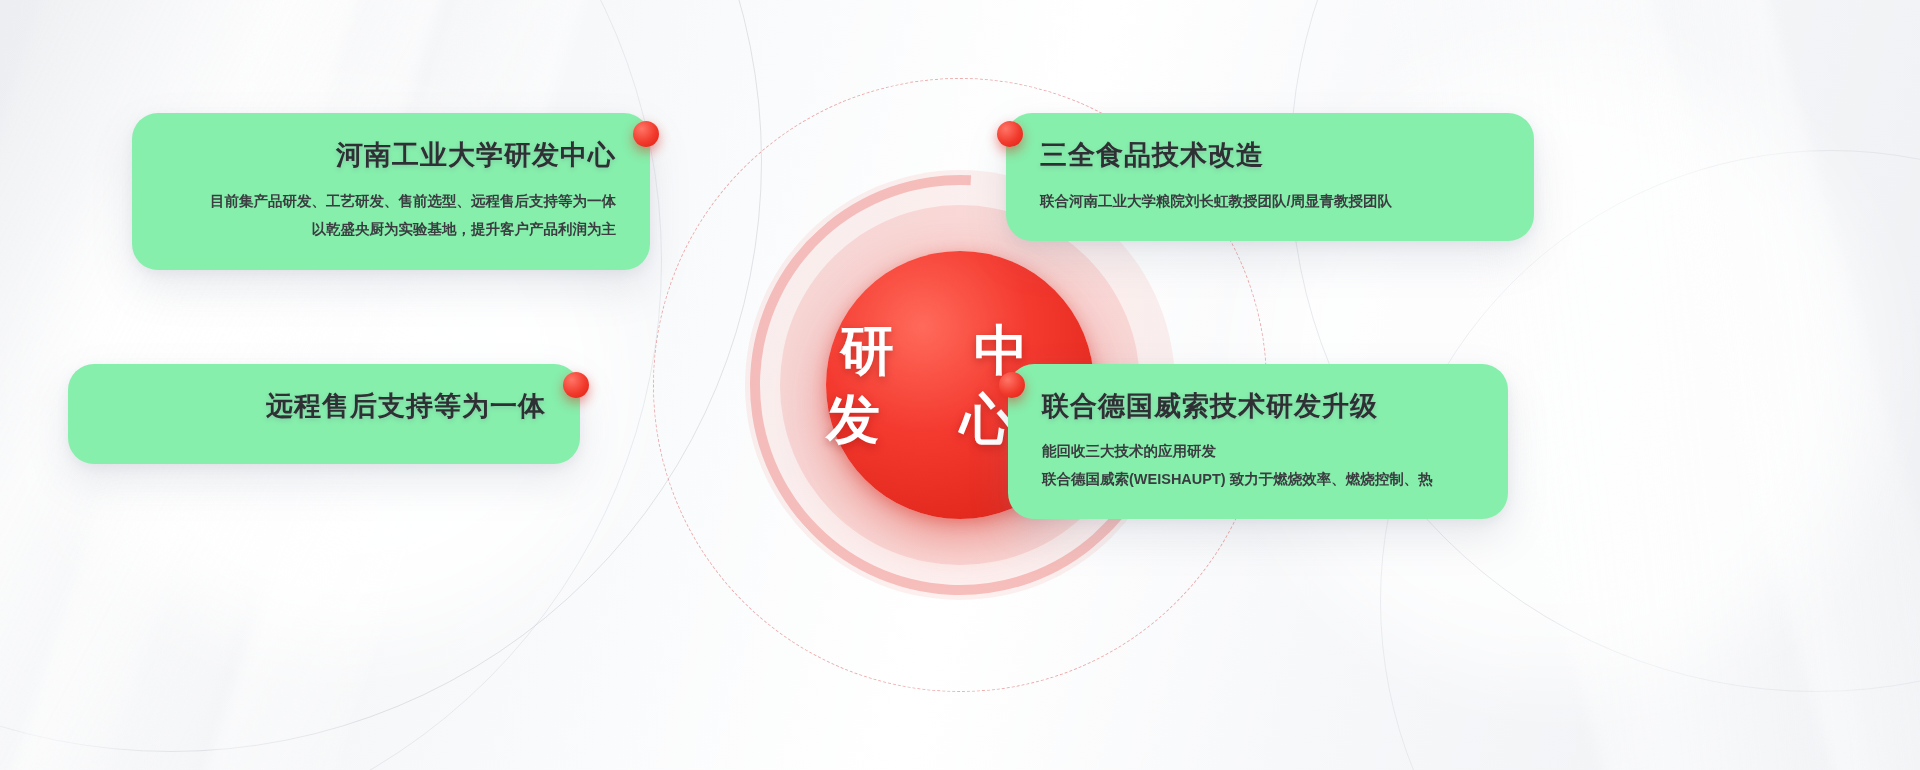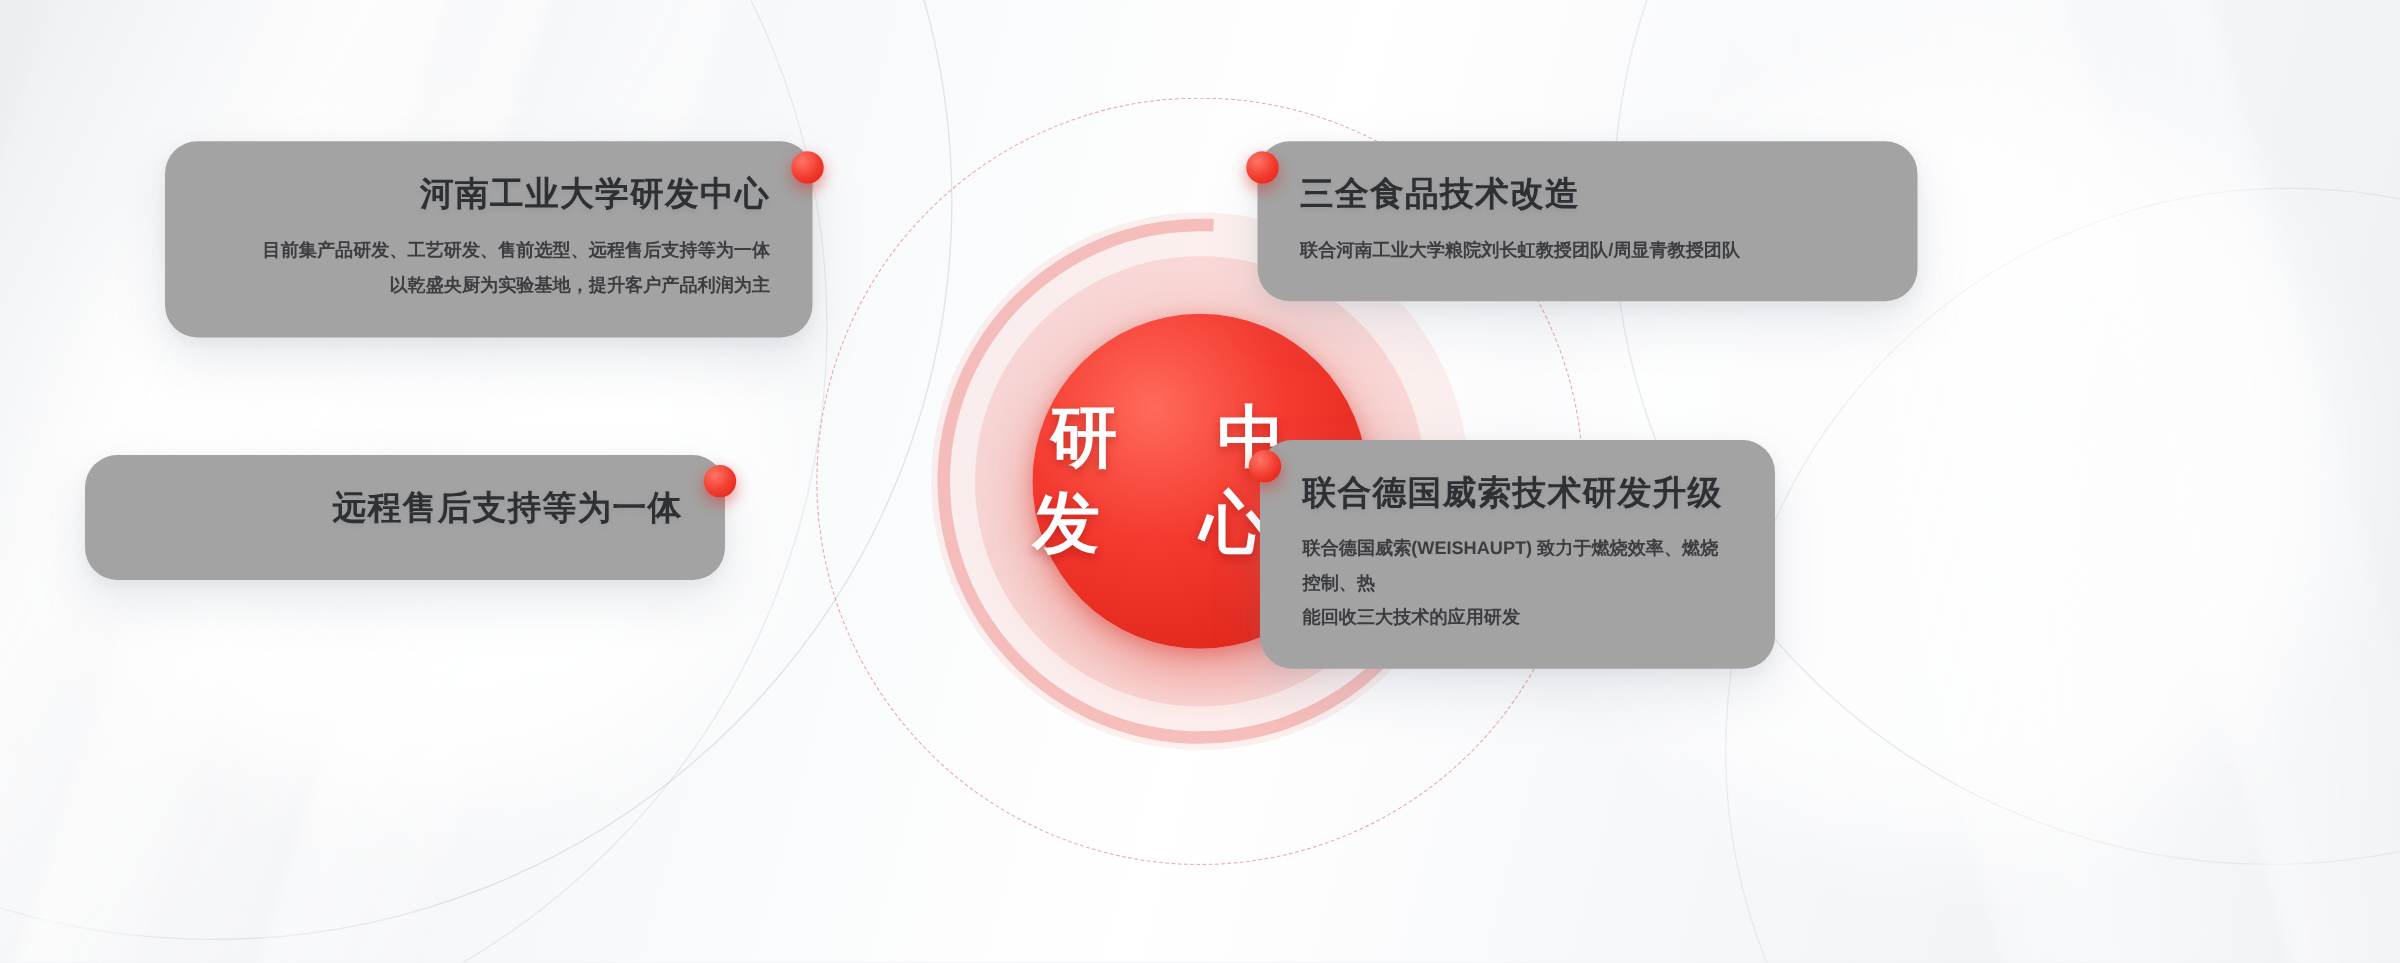--- a/index.html
+++ b/index.html
@@ -43,41 +43,41 @@
       transform:translate(-50%,-50%) rotate(-42deg);}
   .core{width:268px;height:268px;border-radius:50%;position:relative;
       background:radial-gradient(circle at 36% 28%,#ff6a5a 0%,#f4392f 42%,#d81f13 100%);
       box-shadow:0 18px 48px rgba(214,35,25,.42),0 4px 14px rgba(214,35,25,.3);
       display:flex;flex-direction:row;align-items:center;justify-content:center;}
   .core-txt{color:#fff;font-weight:bold;font-size:54px;letter-spacing:14px;
       line-height:1.28;text-indent:14px;
       text-shadow:0 3px 8px rgba(120,10,5,.35);}
 
   
-  .card{position:absolute;background:#a3a3a3;border-radius:26px;
+  .card{position:absolute;background:#86efac;border-radius:26px;
       box-shadow:0 18px 42px rgba(120,130,150,.16),0 4px 12px rgba(120,130,150,.10);
       padding:24px 34px 26px 34px;box-sizing:border-box;}
   .card-title{font-size:27px;font-weight:bold;color:#2f3033;letter-spacing:1px;
       text-shadow:0 2px 4px rgba(120,130,150,.30);margin:0 0 14px 0;white-space:nowrap;}
   .card-line{font-size:14.5px;font-weight:bold;color:#3b3d40;line-height:1.95;white-space:nowrap;}
   .dot{position:absolute;width:26px;height:26px;border-radius:50%;
       background:radial-gradient(circle at 34% 30%,#ff7566 0%,#f13a2c 55%,#e01d12 100%);
       box-shadow:0 5px 12px rgba(224,32,20,.45);}
 
   
   #card-tl{left:132px;top:113px;width:518px;text-align:right;}
   #card-tl .dot{right:-9px;top:8px;}
   
   #card-tr{left:1006px;top:113px;width:528px;text-align:left;}
   #card-tr .dot{left:-9px;top:8px;}
   
   #card-bl{left:68px;top:364px;width:512px;text-align:right;}
   #card-bl .dot{right:-9px;top:8px;}
   
-  #card-br{left:1008px;top:352px;width:412px;text-align:left;}
+  #card-br{left:1008px;top:364px;width:500px;text-align:left;}
   #card-br .dot{left:-9px;top:8px;}
   #card-br .card-line{white-space:normal;line-height:1.9;}
 </style>
 </head>
 <body>
 
 <div class="bg">
   <div class="bg-soft soft1"></div>
   <div class="bg-soft soft2"></div>
   <div class="bg-arc a1"></div>
@@ -116,15 +116,15 @@
 </div>
 
 <div class="card" id="card-bl">
   <div class="dot"></div>
   <h2 class="card-title">远程售后支持等为一体</h2>
 </div>
 
 <div class="card" id="card-br">
   <div class="dot"></div>
   <h2 class="card-title">联合德国威索技术研发升级</h2>
+  <div class="card-line">能回收三大技术的应用研发</div>
   <div class="card-line">联合德国威索(WEISHAUPT) 致力于燃烧效率、燃烧控制、热</div>
-  <div class="card-line">能回收三大技术的应用研发</div>
 </div>
 
 </body></html>

